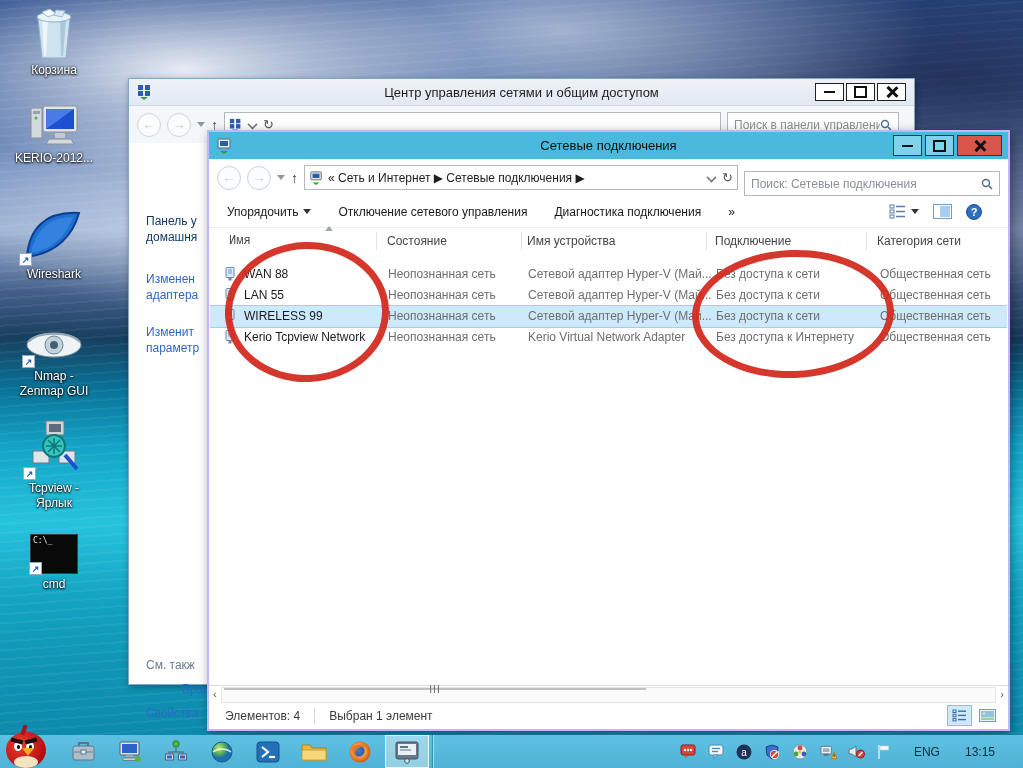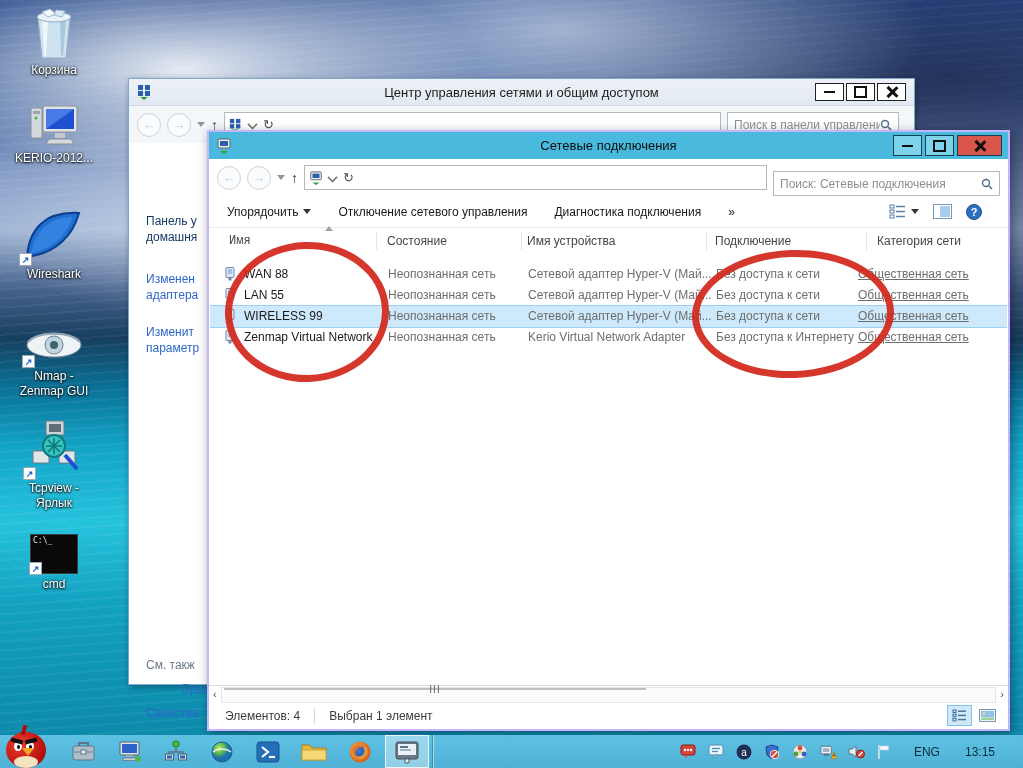--- a/index.html
+++ b/index.html
@@ -78,21 +78,21 @@
   .fw-header{position:absolute;left:0;top:96px;right:0;height:27px;font-size:12px;color:#454545;}
   .fw-header .h{position:absolute;top:6px;white-space:nowrap;cursor:pointer;}
   .fw-header .vsep{position:absolute;top:4px;width:1px;height:18px;background:#e4e4e4;}
   .sort-tri{position:absolute;left:116px;top:-2px;width:0;height:0;
     border-left:4px solid transparent;border-right:4px solid transparent;border-bottom:5px solid #9aa7b0;}
   .frow{position:absolute;left:1px;right:1px;height:21px;font-size:12px;cursor:pointer;}
   .frow .c{position:absolute;top:3px;white-space:nowrap;color:#6e6e6e;}
   .frow .c1{color:#1a1a1a;}
   .frow.sel{background:#cde9fb;border-top:1px solid #9bd1f2;border-bottom:1px solid #9bd1f2;margin-top:-1px;}
   .adp{position:absolute;left:14px;top:3px;}
-  .p1{left:34px;} .p2{left:178px;} .p3{left:318px;} .p4{left:506px;} .p5{left:648px;text-decoration:underline;}
+  .p1{left:34px;} .p2{left:178px;} .p3{left:318px;} .p4{left:506px;} .p5{left:670px;}
   
   .fw-hscroll{position:absolute;left:0;right:0;top:553px;height:18px;background:#fff;
     border-top:1px solid #dcdcdc;border-bottom:1px solid #dcdcdc;}
   .hs-arrow{position:absolute;top:2px;font-size:11px;color:#555;cursor:pointer;}
   .hs-track{position:absolute;left:12px;right:12px;top:1px;bottom:1px;background:#fbfbfb;border:1px solid #e6e6e6;}
   .hs-thumb{position:absolute;left:2px;top:0;bottom:16px;width:420px;background:#dcdcdc;border:1px solid #bfbfbf;
     display:flex;align-items:center;justify-content:center;color:#666;font-size:10px;letter-spacing:1px;cursor:grab;}
   .fw-status{position:absolute;left:0;right:0;top:571px;height:26px;background:#fff;
     display:flex;align-items:center;font-size:12px;color:#3c3c3c;padding-left:16px;gap:14px;}
   .fw-status .sep{width:1px;height:16px;background:#d8d8d8;}
@@ -309,26 +309,27 @@
       <div class="navcirc">←</div>
       <div class="navcirc">→</div>
       <div class="tri-down"></div>
       <div style="color:#333;font-size:14px;">↑</div>
       <div class="addr" style="flex:1;height:25px;">
         <svg width="14" height="14" viewBox="0 0 16 16">
           <rect x="2" y="1" width="12" height="9" rx="1" fill="#e9eef3" stroke="#52606e"></rect>
           <rect x="4" y="3" width="8" height="5" fill="#2b5fae"></rect>
           <path d="M4 13 L12 13 L8 16 Z" fill="#2f9e3f"></path>
         </svg>
+        <span class="crumb">«  Сеть и Интернет  ▶  Сетевые подключения  ▶</span>
         <span class="endtools">
           <span class="chev-v"></span>
           <span style="font-size:13px;">↻</span>
         </span>
       </div>
-      <div class="searchbox" style="width:227px;height:25px;flex:0 0 auto;margin-top:12px;">
+      <div class="searchbox" style="width:256px;height:25px;flex:0 0 auto;margin-top:12px;">
         <span style="overflow:hidden;white-space:nowrap;">Поиск: Сетевые подключения</span>
         <svg class="mag" width="12" height="12" viewBox="0 0 12 12">
           <circle cx="5" cy="5" r="3.5" fill="none" stroke="#4d6e8f" stroke-width="1.4"></circle>
           <line x1="8" y1="8" x2="11" y2="11" stroke="#4d6e8f" stroke-width="1.6"></line>
         </svg>
       </div>
     </div>
 
     <div class="fw-toolbar">
       <span class="titem">
@@ -410,21 +411,21 @@
       <span class="c p3">Сетевой адаптер Hyper-V (Май...</span>
       <span class="c p4">Без доступа к сети</span>
       <span class="c p5">Общественная сеть</span>
     </div>
     <div class="frow" style="top:195px;">
       <span class="adp"><svg width="12" height="14" viewBox="0 0 12 14">
             <rect x="2" y="0.5" width="8" height="10" rx="1" fill="#dce8f5" stroke="#7189a9"></rect>
             <rect x="4" y="2" width="4" height="5" fill="#9fc3e4"></rect>
             <rect x="4.5" y="10.5" width="3" height="3" fill="#7189a9"></rect>
           </svg></span>
-      <span class="c c1 p1">Zenmap Virtual Network</span>
+      <span class="c c1 p1">Kerio Tcpview Network</span>
       <span class="c p2">Неопознанная сеть</span>
       <span class="c p3">Kerio Virtual Network Adapter</span>
       <span class="c p4">Без доступа к Интернету</span>
       <span class="c p5">Общественная сеть</span>
     </div>
 
     <div class="fw-hscroll">
       <span class="hs-arrow" style="left:4px;">‹</span>
       <span class="hs-arrow" style="right:4px;">›</span>
       <div class="hs-track">

